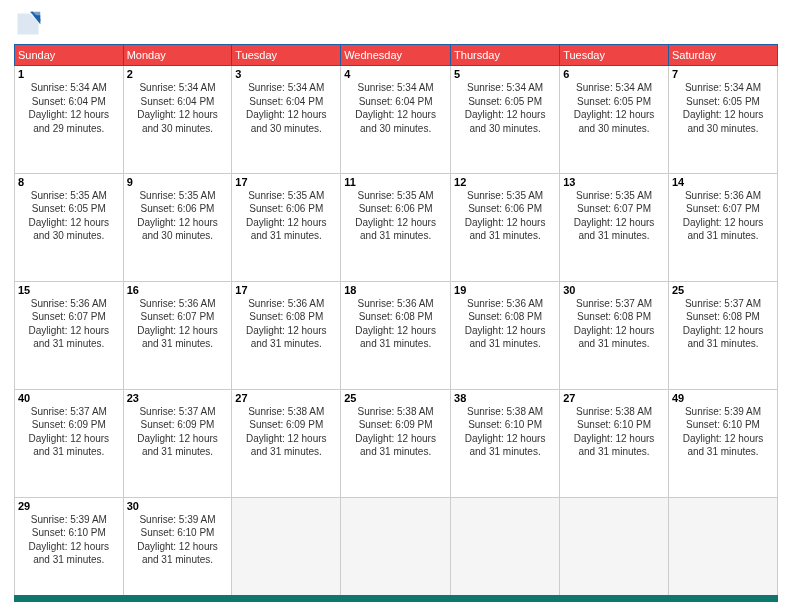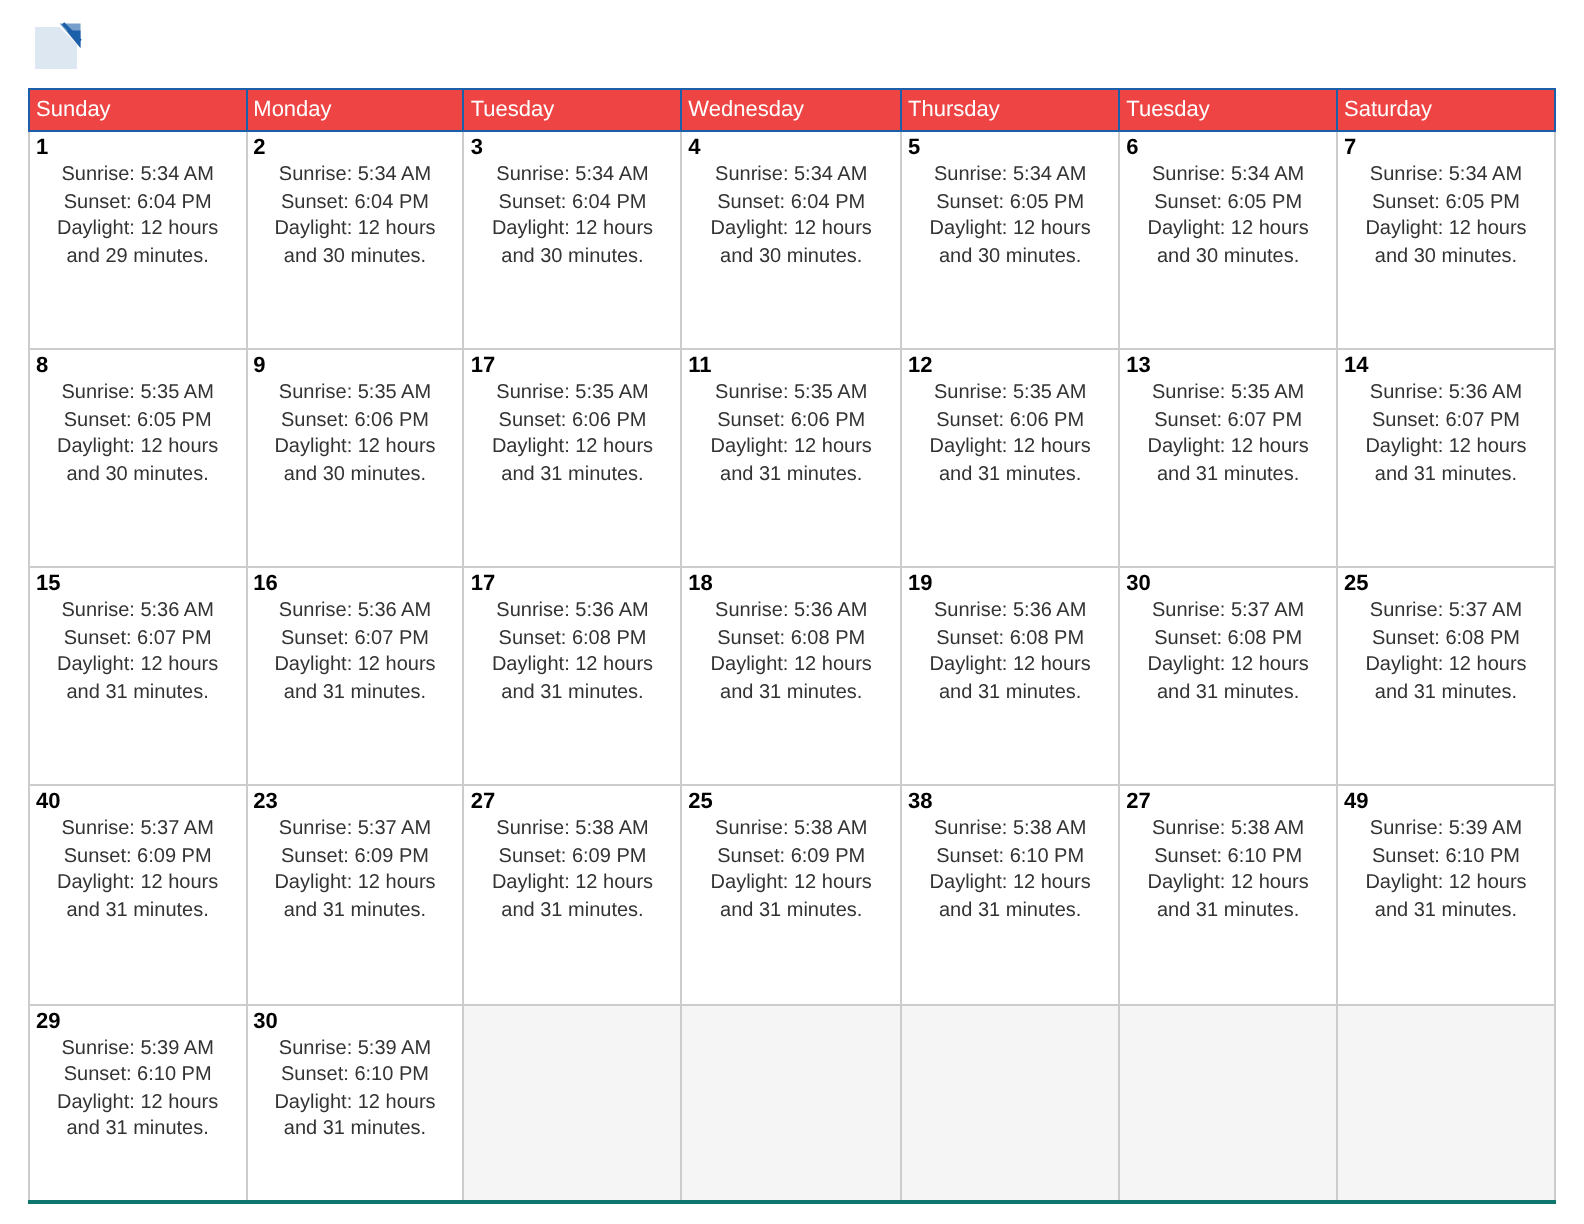--- a/index.html
+++ b/index.html
@@ -69,21 +69,21 @@
       border: 1px solid #1a5fa8;
     }
     .calendar-table td {
       border: 1px solid #ccc;
       vertical-align: top;
       padding: 2px 3px;
       width: 113px;
       background: #fff;
     }
     .calendar-table tr:last-child td {
-      border-bottom: 2px solid #0f766e;
+      border-bottom: 7px solid #0f766e;
     }
     .day-num {
       font-weight: bold;
       font-size: 11px;
       display: block;
       margin-bottom: 1px;
     }
     .day-info {
       color: #333;
       line-height: 1.35;

